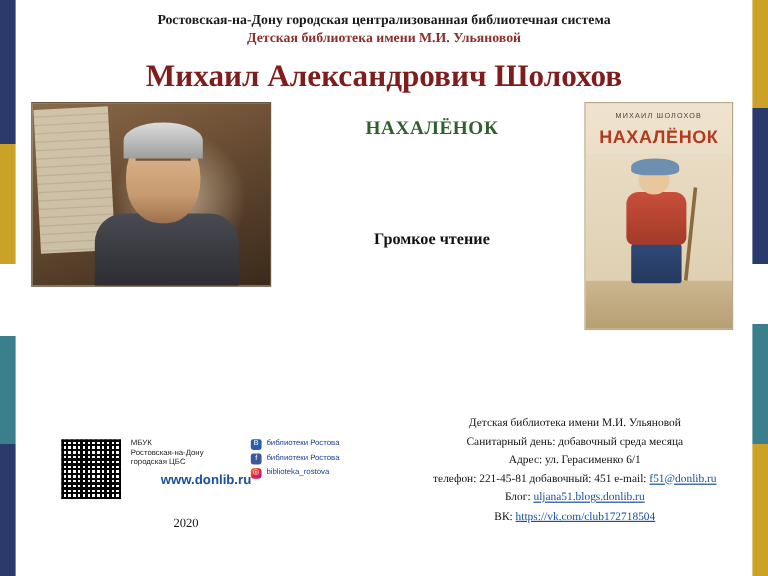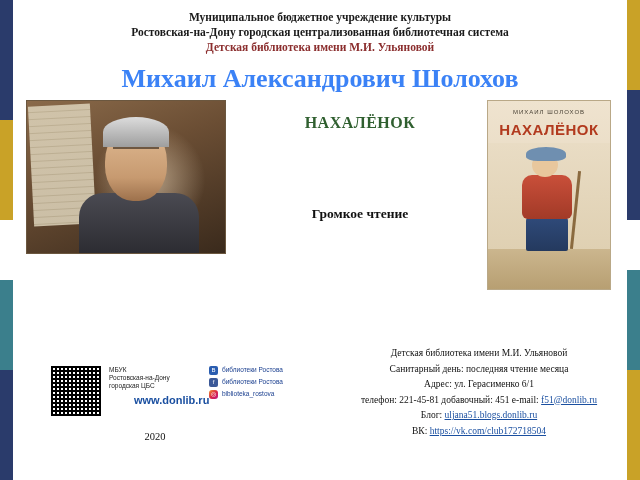--- a/index.html
+++ b/index.html
@@ -53,21 +53,21 @@
     color: #1a1a1a;
     line-height: 15px;
   }
   .header .line.accent {
     color: #8b2e2e;
   }
   .title {
     text-align: center;
     font-size: 26px;
     font-weight: bold;
-    color: #3b82f6;
+    color: #7f1d1d;
     margin-top: 9px;
     letter-spacing: 0px;
   }
 
   .mid {
     position: relative;
     height: 210px;
     margin-top: 6px;
   }
 
@@ -328,21 +328,20 @@
     <div class="bar-seg seg-gold" style="height:90px"></div>
     <div class="bar-seg seg-navy" style="height:130px"></div>
     <div class="bar-seg seg-white" style="height:50px"></div>
     <div class="bar-seg seg-teal" style="height:100px"></div>
     <div class="bar-seg seg-gold" style="height:110px"></div>
   </div>
 
   <div class="content">
 
     <div class="header">
-      <div class="line">Муниципальное бюджетное учреждение культуры</div>
       <div class="line">Ростовская-на-Дону городская централизованная библиотечная система</div>
       <div class="line accent">Детская библиотека имени М.И. Ульяновой</div>
     </div>
 
     <div class="title">Михаил Александрович Шолохов</div>
 
     <div class="mid">
 
       <div class="photo">
         <div class="paper"></div>
@@ -394,21 +393,21 @@
           <span>biblioteka_rostova</span>
         </div>
       </div>
 
       <div class="city">
         <div>2020</div>
       </div>
 
       <div class="info">
         <div>Детская библиотека  имени М.И. Ульяновой</div>
-        <div>Санитарный день: последняя чтение месяца</div>
+        <div>Санитарный день: добавочный среда месяца</div>
         <div>Адрес: ул. Герасименко 6/1</div>
         <div>
           <span>телефон: 221-45-81 добавочный: 451  e-mail: </span><span class="link">f51@donlib.ru</span>
         </div>
         <div>
           <span>Блог:  </span><span class="link">uljana51.blogs.donlib.ru</span>
         </div>
         <div>
           <span>ВК:  </span><span class="link">https://vk.com/club172718504</span>
         </div>

